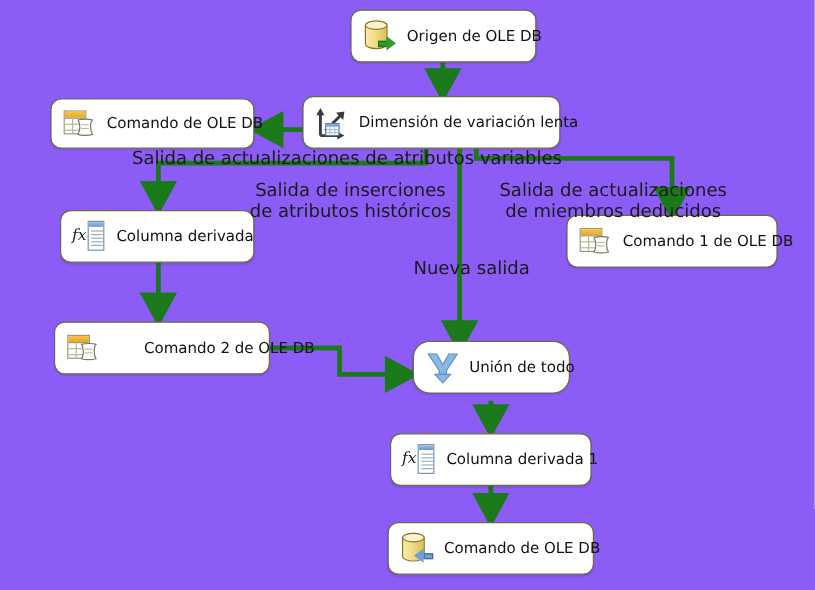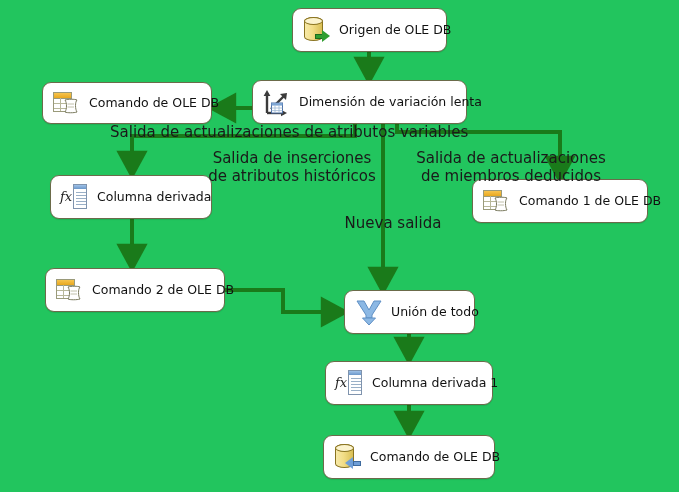--- a/index.html
+++ b/index.html
@@ -4,21 +4,21 @@
 <style>
   html, body {
     margin: 0;
     padding: 0;
     background: #ffffff;
   }
   #canvas {
     position: relative;
     width: 679px;
     height: 492px;
-    background: #22c55e;
+    background: #8b5cf6;
     font-family: "DejaVu Sans", "Liberation Sans", sans-serif;
     overflow: hidden;
   }
   #edges {
     position: absolute;
     left: 0; top: 0;
     width: 679px; height: 492px;
     pointer-events: none;
   }
   .node {
@@ -276,39 +276,39 @@
       <span class="ic-scroll">
         <svg width="18" height="18" viewBox="0 0 18 18">
           <path d="M3,3 C6,2 13,2 15,3 C13,5 13,12 15,15 C12,16 5,16 3,15 C5,12 5,6 3,3 Z" fill="#ffffff" stroke="#7a7a5e" stroke-width="1"></path>
           <path d="M5.5,7 L12,7 M5.5,10 L12,10" stroke="#b0b094" stroke-width="0.8"></path>
         </svg>
       </span>
     </span>
     <span class="label">Comando 1 de OLE DB</span>
   </div>
 
-  <div class="node" style="left:45px;top:268px;width:180px;height:44px;">
+  <div class="node" style="left:45px;top:268px;width:180px;height:44px;gap:28px;">
     <span class="icon">
       <span class="ic-grid">
           <span class="hdr"></span>
           <span class="vline"></span>
           <span class="hline1"></span>
           <span class="hline2"></span>
         </span>
       <span class="ic-scroll">
         <svg width="18" height="18" viewBox="0 0 18 18">
           <path d="M3,3 C6,2 13,2 15,3 C13,5 13,12 15,15 C12,16 5,16 3,15 C5,12 5,6 3,3 Z" fill="#ffffff" stroke="#7a7a5e" stroke-width="1"></path>
           <path d="M5.5,7 L12,7 M5.5,10 L12,10" stroke="#b0b094" stroke-width="0.8"></path>
         </svg>
       </span>
     </span>
     <span class="label">Comando 2 de OLE DB</span>
   </div>
 
-  <div class="node" style="left:344px;top:290px;width:131px;height:44px;">
+  <div class="node" style="left:344px;top:284px;width:131px;height:44px;border-radius:14px;">
     <span class="icon">
       <svg class="ic-union" viewBox="0 0 28 28">
         <path d="M2,3 L9,3 L14,12 L19,3 L26,3 L17,17 L17,20 L11,20 L11,17 Z" fill="#8cb8e4" stroke="#5f8fc4" stroke-width="1"></path>
         <path d="M7.5,20 L20.5,20 L14,27 Z" fill="#8cb8e4" stroke="#5f8fc4" stroke-width="1"></path>
       </svg>
     </span>
     <span class="label">Unión de todo</span>
   </div>
 
   <div class="node" style="left:325px;top:361px;width:168px;height:44px;">

